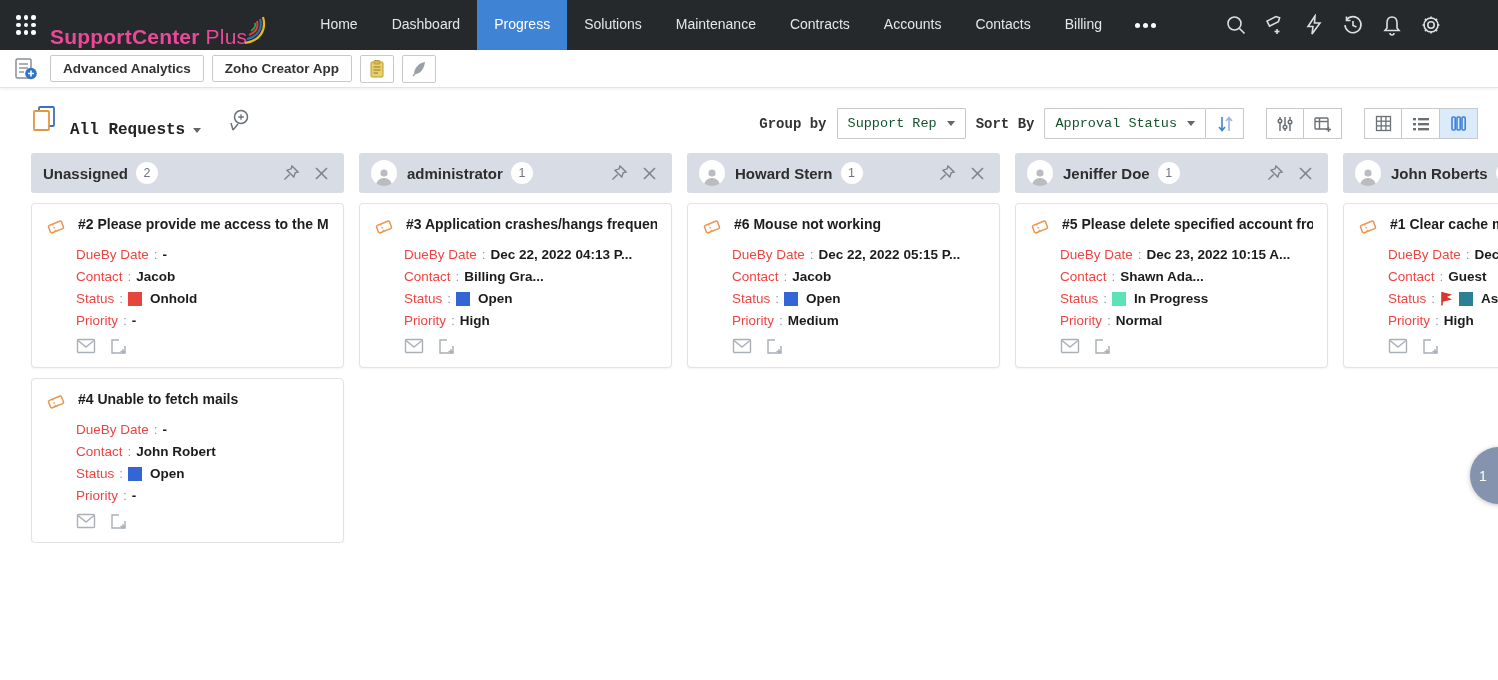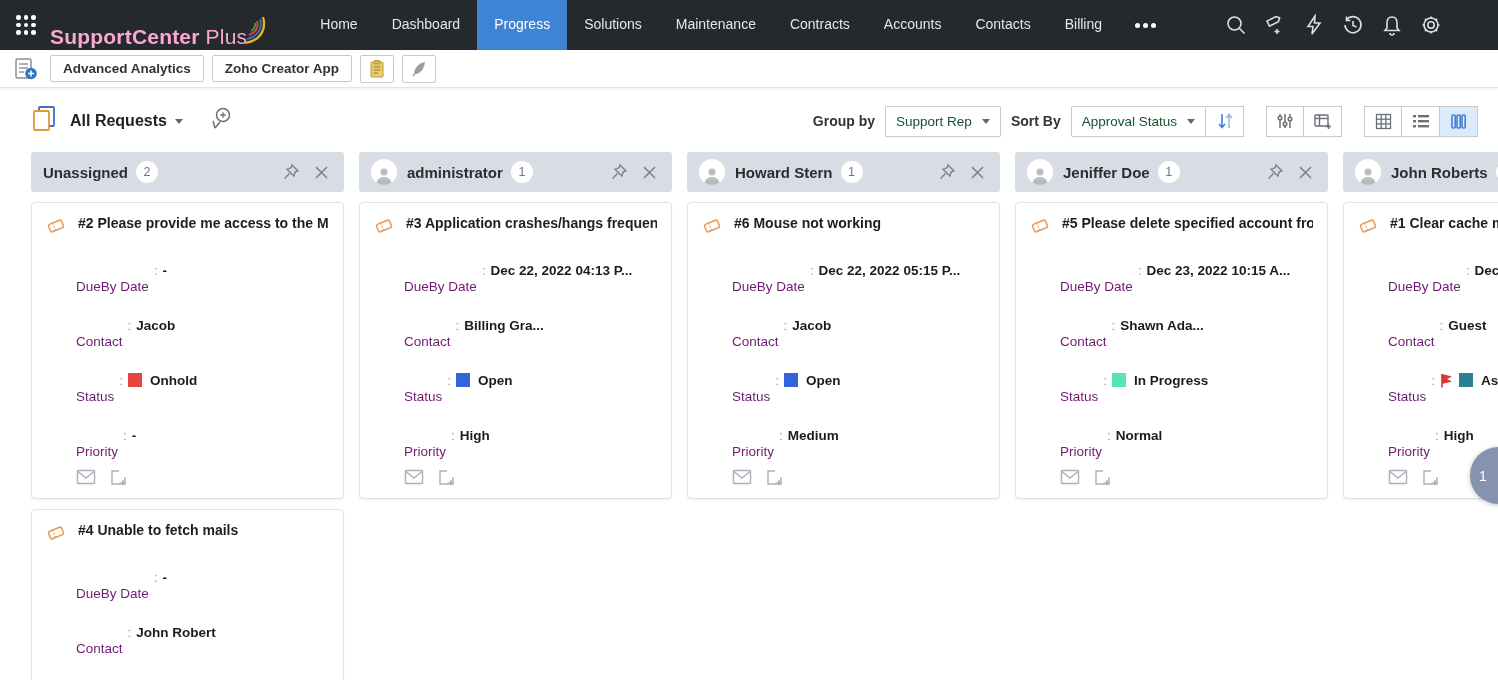--- a/index.html
+++ b/index.html
@@ -4,21 +4,21 @@
 <style>
   * { margin:0; padding:0; box-sizing:border-box; }
   html,body { width:1498px; height:680px; overflow:hidden; background:#fff;
     font-family:"Liberation Sans","DejaVu Sans",sans-serif; }
 
   
   .topnav { height:50px; background:#26292b; display:flex; align-items:center; color:#e9eaeb; }
   .appgrid { width:20px; height:20px; margin:0 14px 0 16px; display:grid;
     grid-template-columns:repeat(3,1fr); gap:3px; cursor:pointer; }
   .appgrid i { width:4.5px; height:4.5px; background:#fff; border-radius:50%; }
-  .brand { display:flex; align-items:center; font-size:21px; font-weight:700; color:#f9a8d4;
+  .brand { display:flex; align-items:center; font-size:21px; font-weight:700; color:#ec4899;
     letter-spacing:.2px; margin-right:34px; white-space:nowrap;margin-top:24px; }
   .brand .plus { font-weight:400; margin-left:6px; }
   .brand svg { margin-left:-4px; margin-top:-14px; }
   .nav-items { display:flex; height:52px; }
   .nav-item { padding:0 17px; line-height:50px; font-size:14px; color:#e4e6e8; cursor:pointer; white-space:nowrap; }
   .nav-item.active { background:#3f83d4; color:#fff; }
   .nav-more { display:flex; align-items:center; gap:3px; padding:0 16px; cursor:pointer; }
   .nav-more i { width:5px; height:5px; border-radius:50%; background:#fff; }
   .top-icons { margin-left:auto; display:flex; align-items:center; gap:15px; padding-right:16px; }
   .ticon { width:24px; height:24px; display:flex; align-items:center; justify-content:center; cursor:pointer; position:relative; }
@@ -28,21 +28,21 @@
   .subbar { height:38px; background:#fff; border-bottom:1px solid #e4e4e4;
     box-shadow:0 1px 3px rgba(0,0,0,.07); display:flex; align-items:center; gap:8px; padding:0 10px; position:relative; z-index:3; }
   .subbar .plainicon { width:32px; height:28px; display:flex; align-items:center; justify-content:center; cursor:pointer; }
   .sb-btn { height:27px; padding:0 12px; border:1px solid #c9c9c9; background:#fff; border-radius:2px;
     font-size:13.5px; font-weight:700; color:#333; display:flex; align-items:center; cursor:pointer;
     font-family:"Liberation Sans",sans-serif; }
   .sb-iconbtn { width:34px; height:28px; border:1px solid #c9c9c9; background:#fff; border-radius:2px;
     display:flex; align-items:center; justify-content:center; cursor:pointer; }
 
   
-  .view-header { display:flex; align-items:center; padding:16px 20px 10px 30px; }
+  .view-header { display:flex; align-items:flex-end; padding:16px 20px 10px 30px;font-family:Liberation Mono, monospace; }
   .vh-left-icon { margin-right:12px; cursor:pointer; }
   .vh-title { font-size:16px; font-weight:700; color:#222; cursor:pointer; display:flex; align-items:center; }
   .caret { width:0; height:0; border-left:4.5px solid transparent; border-right:4.5px solid transparent;
     border-top:5px solid #666; margin-left:8px; display:inline-block; }
   .vh-ribbon { margin-left:26px; cursor:pointer; }
   .vh-right { margin-left:auto; display:flex; align-items:center; }
   .ctl-label { font-size:14px; font-weight:700; color:#333; margin:0 10px; white-space:nowrap; }
   .select-box { height:31px; border:1px solid #c9c9c9; background:#fff; display:flex; align-items:center;
     padding:0 10px; font-size:13.5px; color:#14532d; cursor:pointer; border-radius:1px; white-space:nowrap; }
   .select-box .caret { margin-left:10px; }
@@ -65,21 +65,21 @@
     font-size:12.5px; display:flex; align-items:center; justify-content:center; margin-left:8px; padding:0 4px; }
   .col-sp { flex:1; }
   .col-tool { width:22px; height:22px; display:flex; align-items:center; justify-content:center; cursor:pointer; margin-left:8px; }
 
   .card { background:#fff; border:1px solid #e2e2e2; border-radius:4px; margin-top:10px; padding:12px 14px 10px 14px;
     box-shadow:0 1px 2px rgba(0,0,0,.05); cursor:pointer; }
   .card-title-row { display:flex; align-items:flex-start; margin-bottom:6px; }
   .ticket { margin:2px 12px 0 0; flex:0 0 auto; }
   .card-title { font-size:14px; font-weight:700; color:#1e1e1e; white-space:nowrap; overflow:hidden; }
   .frow { display:flex; align-items:center; margin:7px 0 7px 30px; font-size:13.5px; white-space:nowrap; overflow:hidden; }
-  .frow .lbl { color:#701a75;margin-top:33px; }
+  .frow .lbl { color:#ef4444; }
   .frow .colon { color:#9a9a9a; margin:0 5px; }
   .frow .val { color:#1c1c1c; font-weight:700; }
   .swatch { width:14px; height:14px; display:inline-block; margin-right:8px; flex:0 0 auto; }
   .flagicon { margin-right:5px; display:flex; align-items:center; }
   .card-foot { display:flex; gap:14px; margin:10px 0 2px 30px; }
   .card-foot .ficon { cursor:pointer; display:flex; }
 
   
   .float-badge { position:fixed; top:447px; right:-29px; width:57px; height:57px; border-radius:50%;
     background:#8593ae; color:#fff; font-size:14px; display:flex; align-items:center; padding-left:9px;

